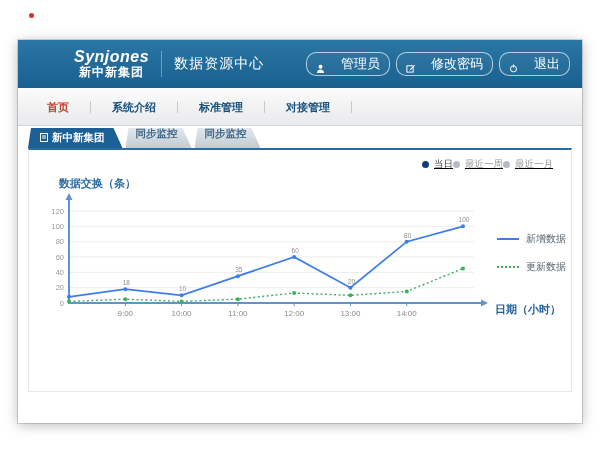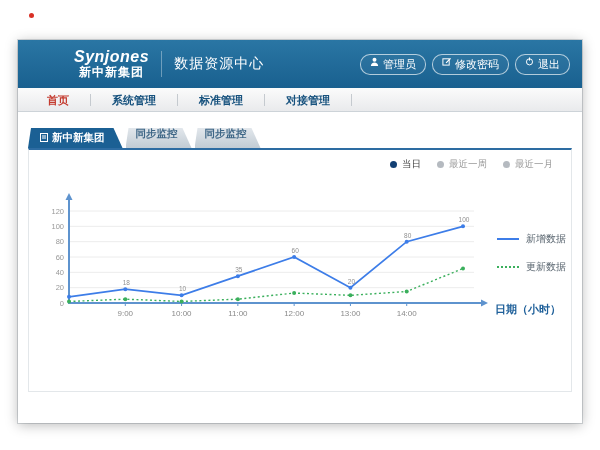--- a/index.html
+++ b/index.html
@@ -14,47 +14,47 @@
 
   
   .hdr { position:absolute; left:0; top:0; width:100%; height:48px;
     background:linear-gradient(#2a76a4,#19608f); display:flex; align-items:center;padding-left:42px; }
   .logo { margin-left:14px; color:#fff; line-height:1.05; text-align:center; }
   .logo .l1 { font-size:16px; font-weight:bold; font-style:italic; letter-spacing:.5px; }
   .logo .l2 { font-size:12px; font-weight:bold; letter-spacing:1px; }
   .hdr-sep { width:1px; height:26px; background:rgba(255,255,255,.35); margin:0 12px; }
   .app-title { color:#fff; font-size:14px; letter-spacing:1px; }
   .hdr-right { margin-left:auto; margin-right:12px; display:flex; gap:6px; }
-  .pill { display:flex; align-items:flex-start; gap:4px; border:1px solid rgba(255,255,255,.65);
-    border-radius:10px; padding:2px 9px; color:#fff; font-size:11px; cursor:pointer;
+  .pill { display:flex; align-items:flex-end; gap:16px; border:1px solid rgba(255,255,255,.65);
+    border-radius:10px; padding:2px 9px; color:#fff; font-size:13px; cursor:pointer;
     background:rgba(255,255,255,.04); }
   .pill svg { display:block; }
 
   
-  .nav { position:absolute; left:0; top:48px; width:100%; height:24px;
+  .nav { position:absolute; left:0; top:48px; width:100%; height:38px;
     background:linear-gradient(#fbfbfb,#e9eaec); border-bottom:1px solid #cdd3d8;
     display:flex; align-items:center; padding-left:8px; }
   .nav-item { font-size:11px; font-weight:bold; color:#17527e; padding:0 21px;
     cursor:pointer; line-height:26px; }
   .nav-item.active { color:#c43b2f; }
   .nav-sep { width:1px; height:12px; background:#c5cacf; }
 
   
   .tabs { position:absolute; left:10px; top:88px; height:20px; display:flex; gap:3px; }
   .tab { height:20px; display:flex; align-items:center; gap:4px; padding:0 14px 8px 10px;
     font-size:10.5px; font-weight:bold; cursor:pointer;
     clip-path:polygon(0 100%, 3px 0, calc(100% - 9px) 0, 100% 100%); }
   .tab.active { background:#1b6094; color:#fff; padding:0 18px 0 12px; }
   .tab.inactive { background:linear-gradient(#e2e7ec,#c2ccd4); color:#3f6787; }
 
   
   .panel { position:absolute; left:10px; top:108px; width:544px; height:244px;
     background:#fff; border:1px solid #e3e7ea; border-top:2px solid #2d6ca2; }
 
-  .filters { position:absolute; top:8px; right:18px; display:flex; gap:16px; align-items:center; }
+  .filters { position:absolute; top:8px; right:18px; display:flex; gap:0; align-items:center;text-decoration:underline; }
   .filter { display:flex; align-items:center; gap:5px; font-size:9.5px; color:#999; cursor:pointer; }
   .filter .dot { width:7px; height:7px; border-radius:50%; background:#b5bac0; }
   .filter.selected { color:#444; }
   .filter.selected .dot { background:#123f73; }
 
   .ylabel { position:absolute; left:30px; top:26px; font-size:11px; font-weight:bold; color:#2e6da4; }
   .chart-wrap { position:absolute; left:20px; top:42px; width:440px; height:135px; }
 
   .legend { position:absolute; left:468px; top:82px; display:flex; flex-direction:column; gap:14px;justify-content:space-between; }
   .legend-item { display:flex; align-items:center; gap:7px; font-size:10px; color:#5a6670; }
@@ -109,21 +109,21 @@
             </svg>
         </span>
         <span>退出</span>
       </div>
     </div>
   </div>
 
   <div class="nav">
       <div class="nav-item active">首页</div>
       <div class="nav-sep"></div>
-      <div class="nav-item">系统管理</div>
+      <div class="nav-item">系统介绍</div>
       <div class="nav-sep"></div>
       <div class="nav-item">标准管理</div>
       <div class="nav-sep"></div>
       <div class="nav-item">对接管理</div>
       <div class="nav-sep"></div>
     </div>
 
   <div class="tabs">
       <div class="tab active">
         <span><svg width="8" height="9" viewBox="0 0 8 9">
@@ -150,20 +150,21 @@
         <div class="filter">
           <span class="dot"></span>
           <span>最近一周</span>
         </div>
         <div class="filter">
           <span class="dot"></span>
           <span>最近一月</span>
         </div>
       </div>
 
+    <div class="ylabel">数据交换（条）</div>
 
     <div class="chart-wrap">
       <svg id="chart" width="440" height="135" viewBox="0 0 440 135">
           <text x="15" y="113.5" text-anchor="end" font-size="7.5" fill="#999">0</text>
           <line x1="20" y1="95.66666666666667" x2="425" y2="95.66666666666667" stroke="#ececec" stroke-width="1"></line>
           <text x="15" y="98.16666666666667" text-anchor="end" font-size="7.5" fill="#999">20</text>
           <line x1="20" y1="80.33333333333333" x2="425" y2="80.33333333333333" stroke="#ececec" stroke-width="1"></line>
           <text x="15" y="82.83333333333333" text-anchor="end" font-size="7.5" fill="#999">40</text>
           <line x1="20" y1="65" x2="425" y2="65" stroke="#ececec" stroke-width="1"></line>
           <text x="15" y="67.5" text-anchor="end" font-size="7.5" fill="#999">60</text>

